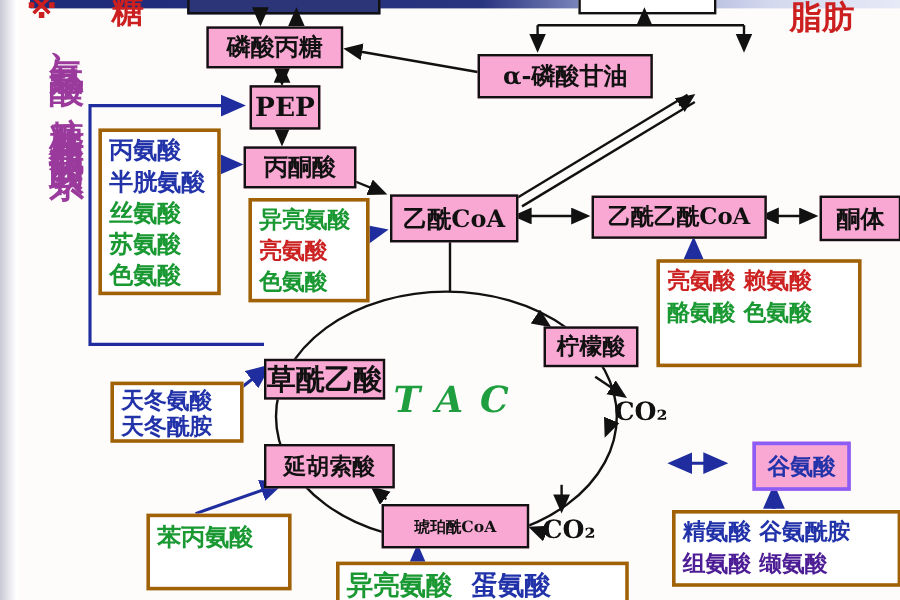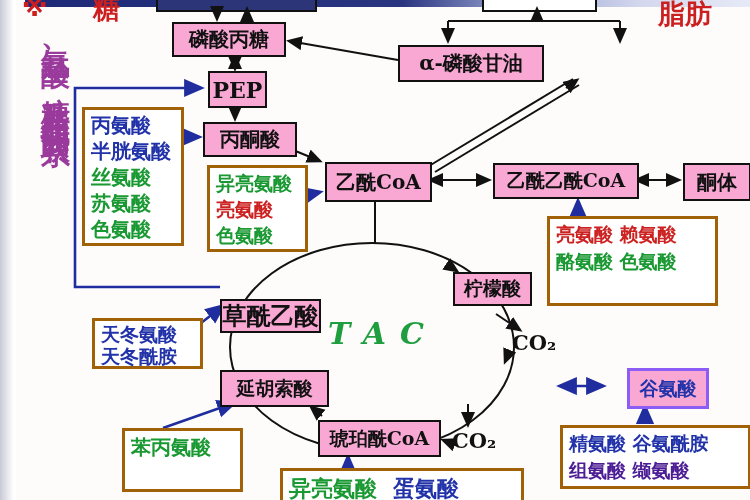--- a/index.html
+++ b/index.html
@@ -114,21 +114,21 @@
   <div class="node" style="left:172px;top:22px;width:110px;height:31px;font-size:20px;">磷酸丙糖</div>
   <div class="node" style="left:208px;top:71px;width:55px;height:33px;font-size:22px;">PEP</div>
   <div class="node" style="left:203px;top:122px;width:90px;height:31px;font-size:20px;">丙酮酸</div>
   <div class="node" style="left:325px;top:162px;width:103px;height:36px;font-size:20px;">乙酰CoA</div>
   <div class="node" style="left:493px;top:163px;width:142px;height:32px;font-size:19px;">乙酰乙酰CoA</div>
   <div class="node" style="left:683px;top:163px;width:64px;height:34px;font-size:20px;">酮体</div>
   <div class="node" style="left:398px;top:45px;width:142px;height:33px;font-size:20px;">α-磷酸甘油</div>
   <div class="node" style="left:220px;top:272px;width:97px;height:30px;font-size:24px;margin-top:27px;">草酰乙酸</div>
   <div class="node" style="left:453px;top:272px;width:75px;height:30px;font-size:19px;">柠檬酸</div>
   <div class="node" style="left:220px;top:370px;width:105px;height:33px;font-size:19px;">延胡索酸</div>
-  <div class="node" style="left:318px;top:420px;width:119px;height:33px;font-size:19px;">琥珀酰CoA</div>
+  <div class="node" style="left:318px;top:420px;width:119px;height:33px;font-size:13px;">琥珀酰CoA</div>
   <div class="node" style="left:607px;top:368px;width:76px;height:35px;font-size:19px;border:3px solid #8b5cf6;color:#2233aa;margin-left:20px;">谷氨酸</div>
 
   <div class="tac">TAC</div>
   <div class="co2" style="left:512px;top:330px;">CO₂</div>
   <div class="co2" style="left:452px;top:428px;">CO₂</div>
 
   <div class="group" style="left:82px;top:107px;width:84px;height:129px;font-size:20px;line-height:26px;">
     <span class="row" style="color: rgb(34, 51, 170);">丙氨酸</span>
     <span class="row" style="color: rgb(34, 51, 170);">半胱氨酸</span>
     <span class="row" style="color: rgb(26, 153, 51);">丝氨酸</span>

